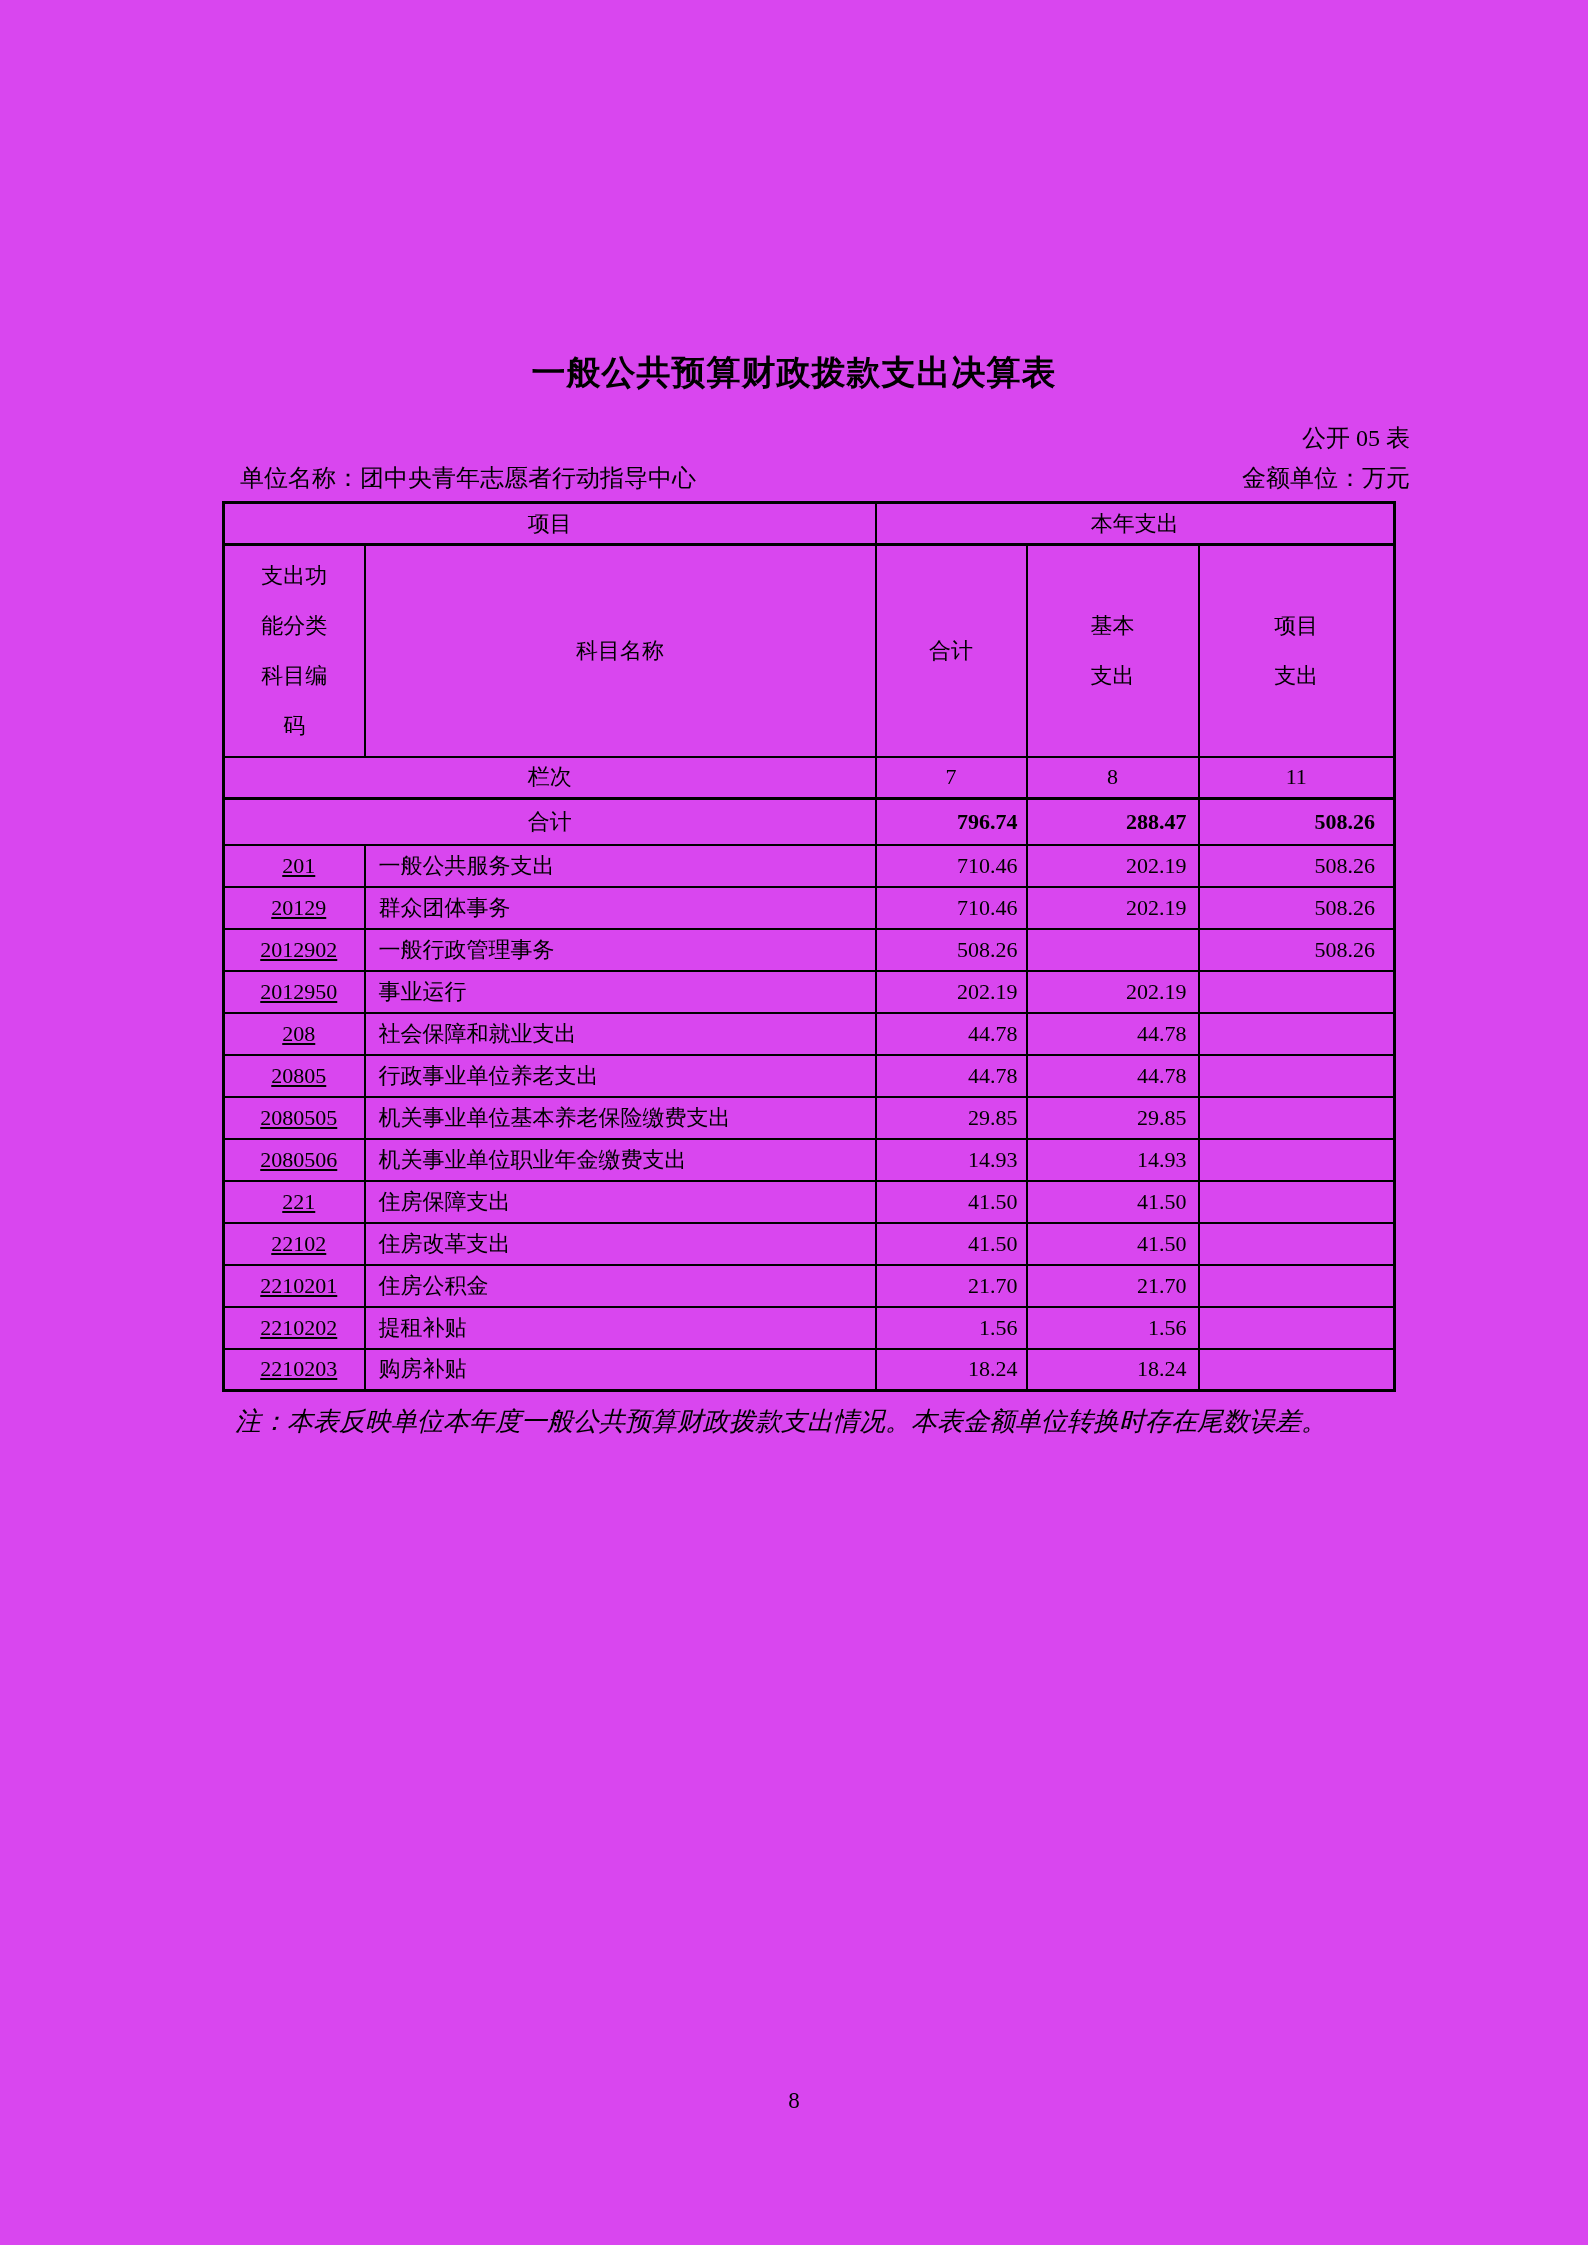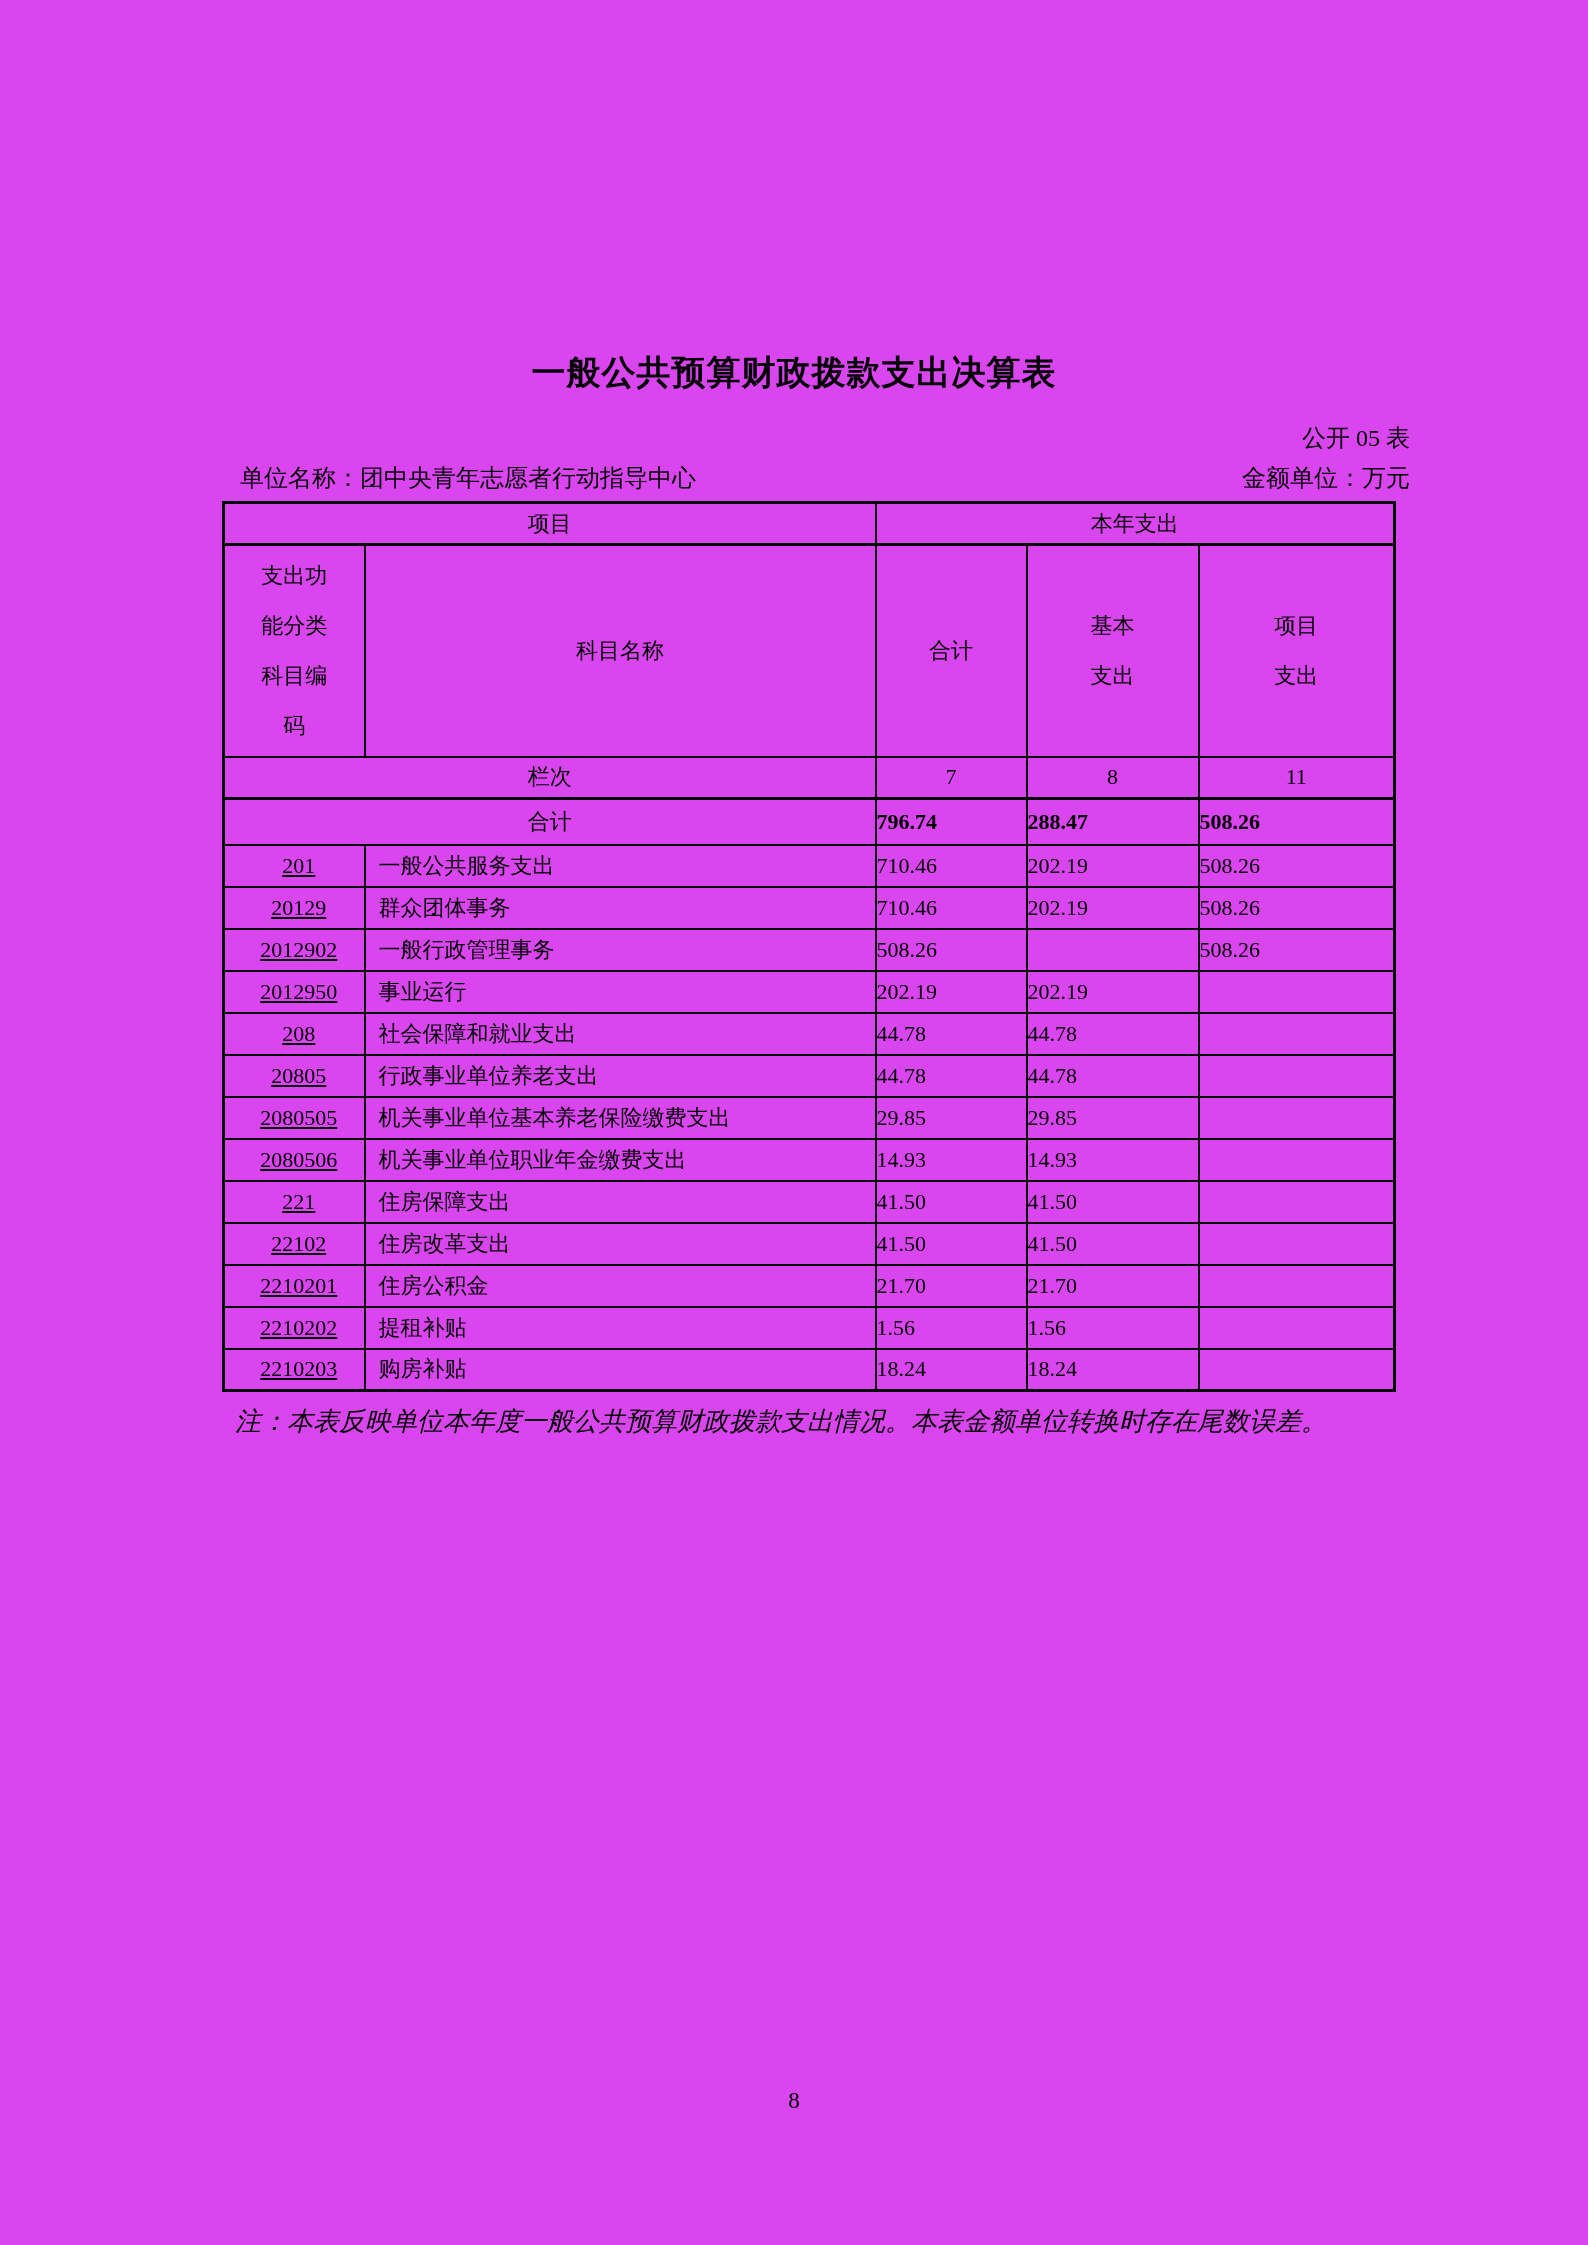--- a/index.html
+++ b/index.html
@@ -57,21 +57,21 @@
   tr.sub-row { height: 212px; }
   .multiline { white-space: pre-line; line-height: 50px; }
   tr.index-row { height: 42px; }
   tr.index-row td { border-bottom: 3px solid #000; }
   tr.total-row { height: 46px; }
   tr.total-row td.num { font-weight: bold; }
   tbody tr.data-row { height: 42px; }
   td.code { text-align: center; padding-left: 9px; text-decoration: underline; }
   td.name { text-align: left; padding-left: 13px; }
   td.name.indent { }
-  td.num { text-align: left; }
+  td.num { text-align: right; }
   td.num.c3 { padding-right: 8px; }
   td.num.c4 { padding-right: 11px; }
   td.num.c5 { padding-right: 18px; }
   .note {
     margin: 16px 120px 0 235px;
     font-size: 26px;
     line-height: 28px;
     font-style: italic;
   }
   .page-number {

